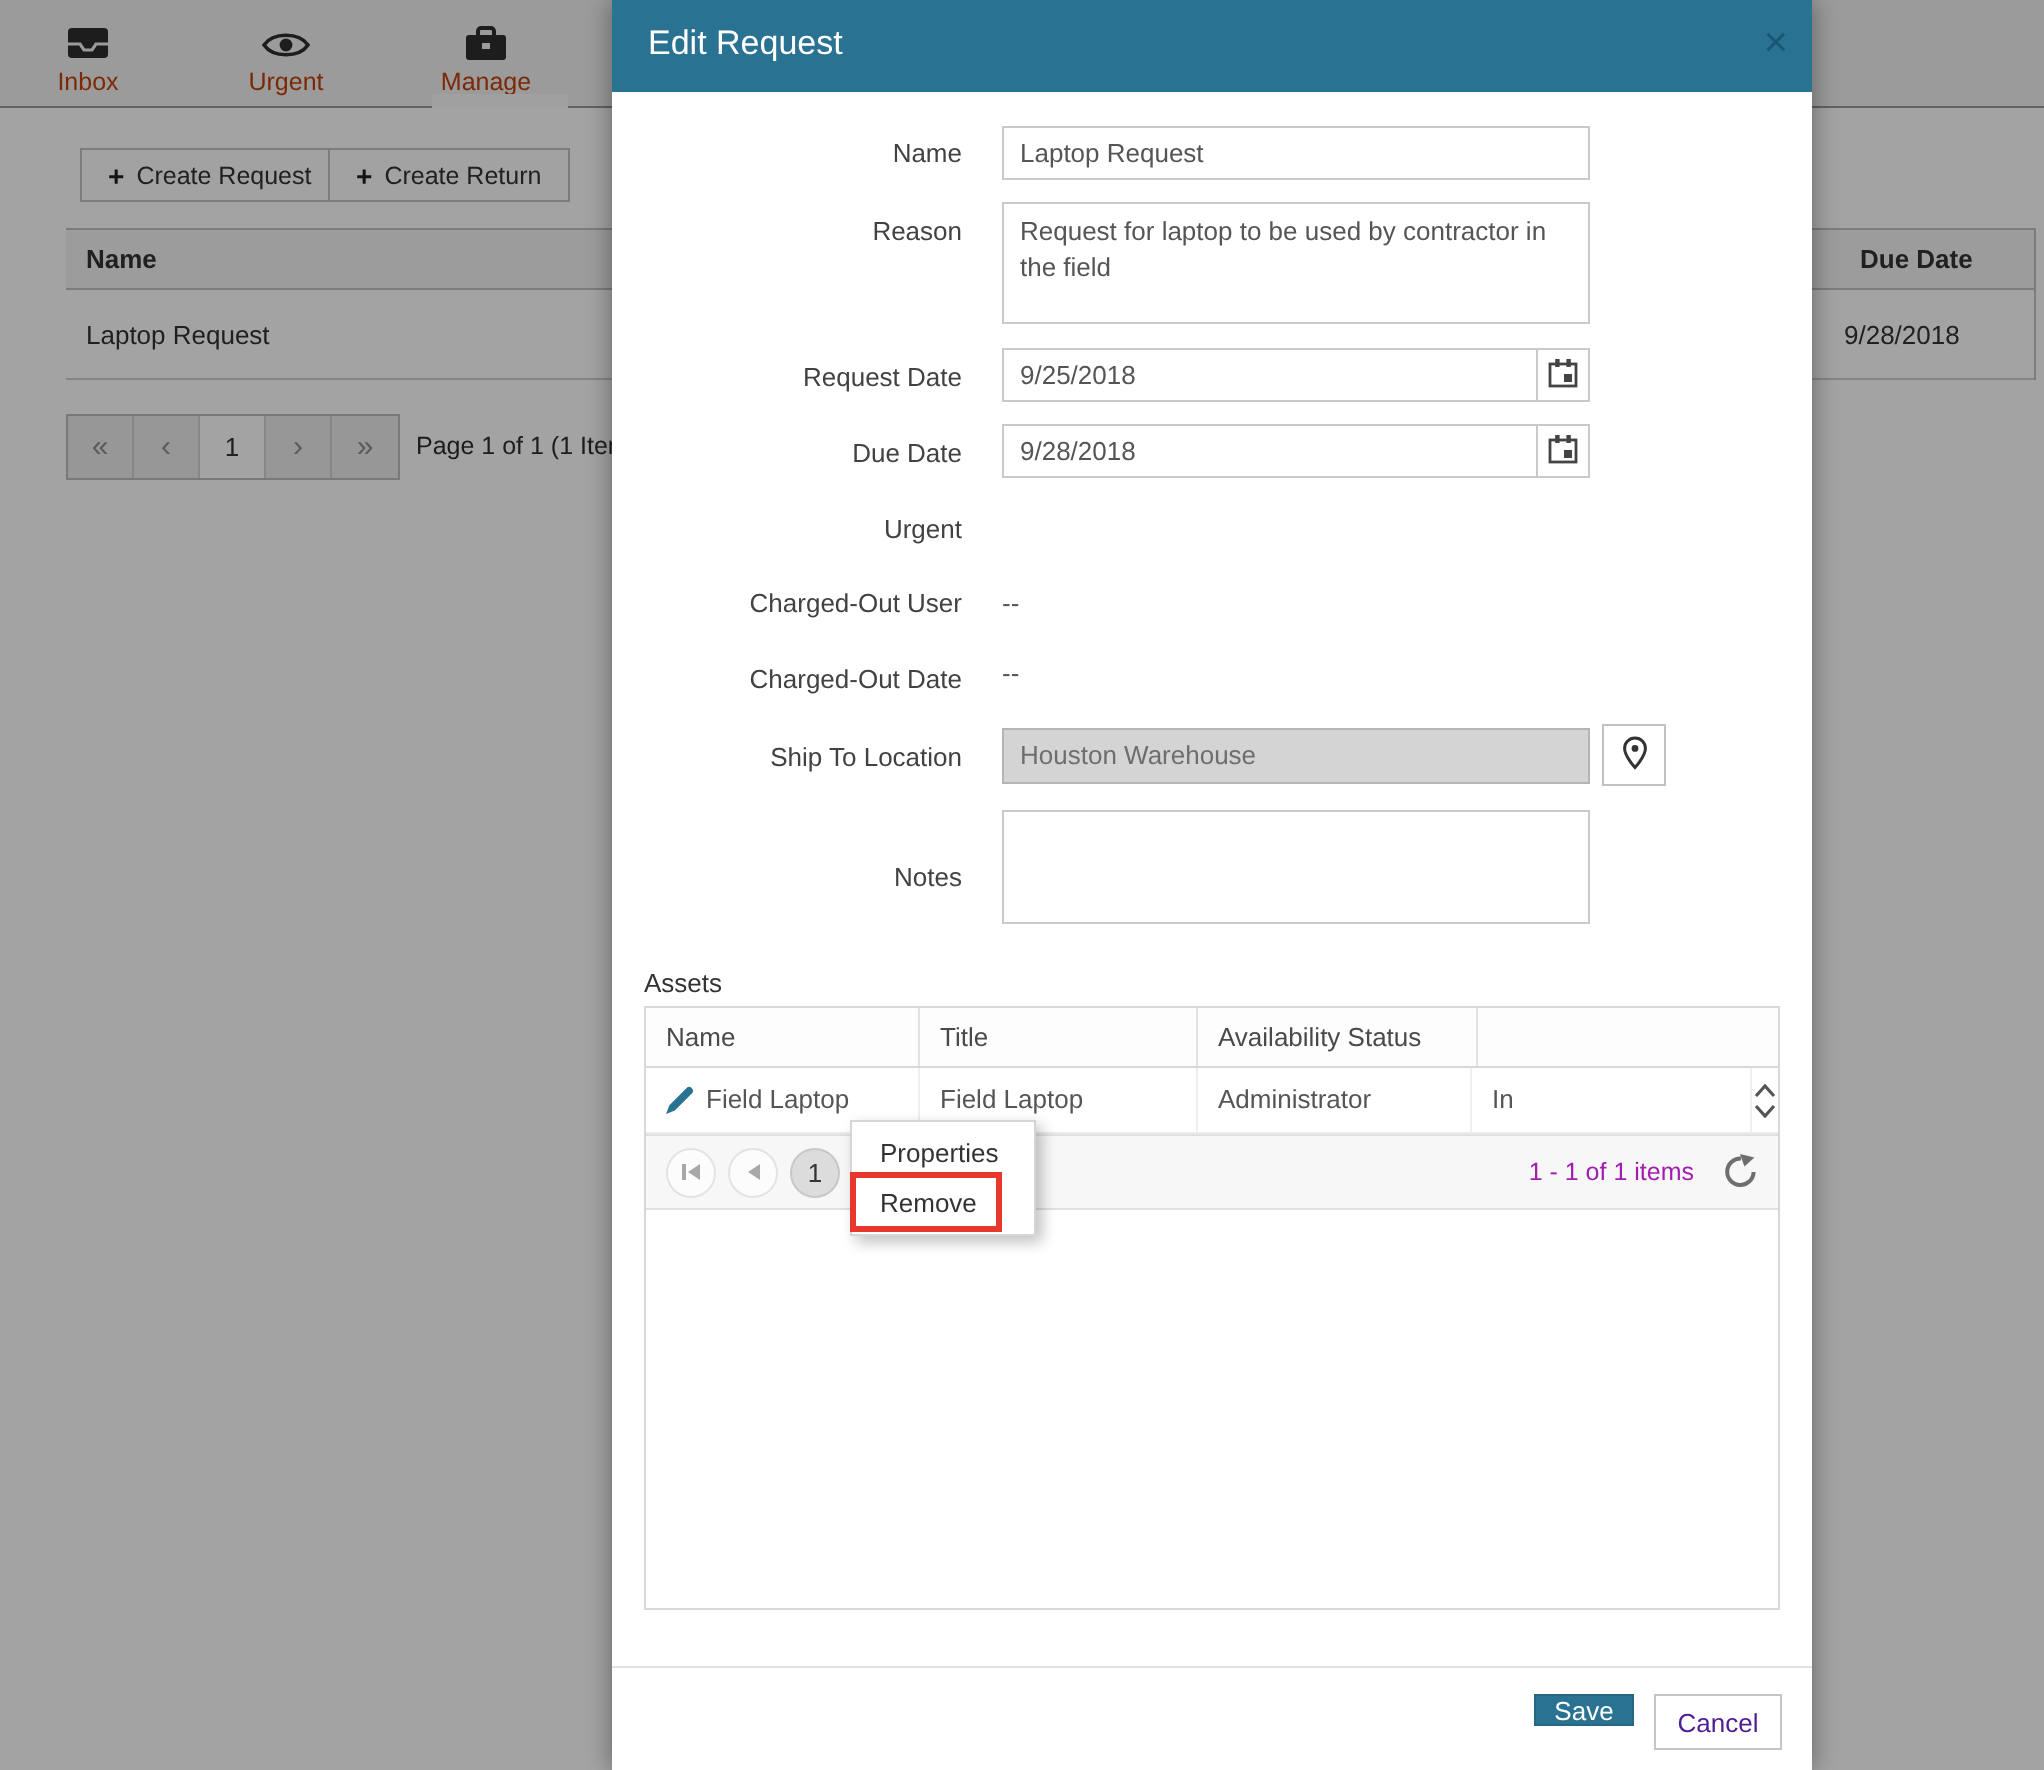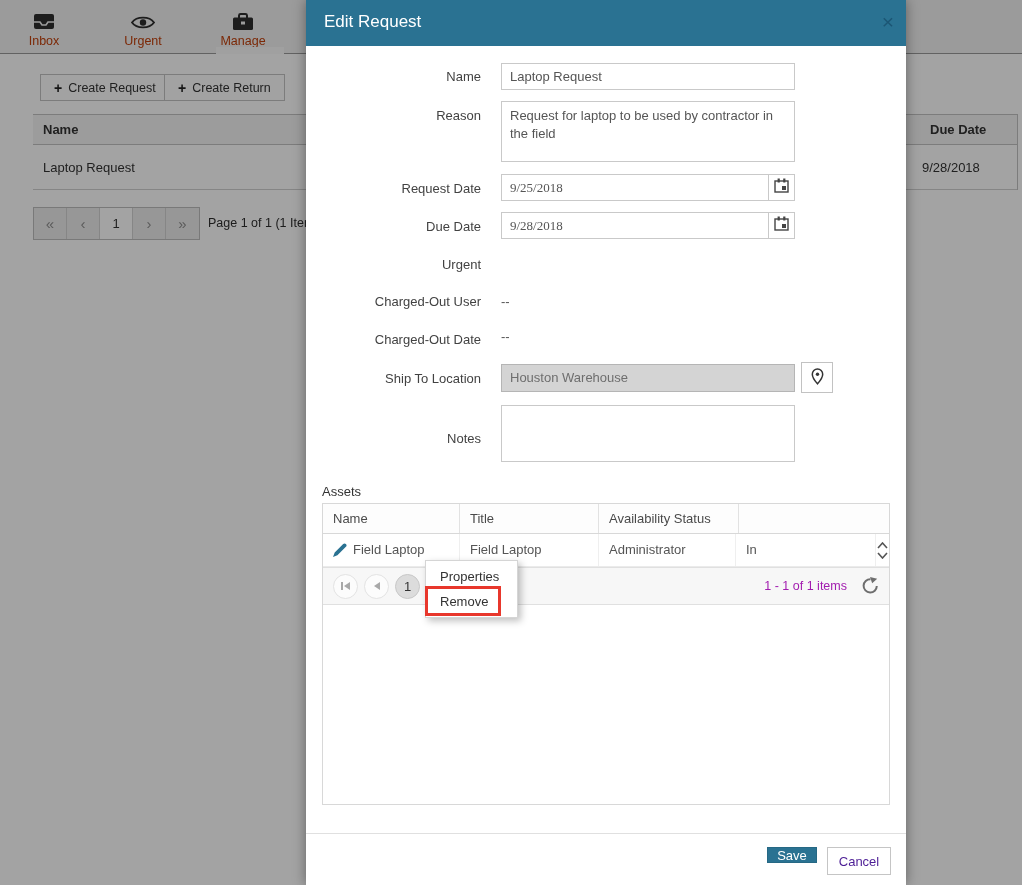--- a/index.html
+++ b/index.html
@@ -35,21 +35,21 @@
 
   
   .modal{position:absolute;left:306px;top:0;width:600px;height:885px;background:#fff;z-index:10;box-shadow:0 0 12px rgba(0,0,0,0.4);}
   .modal-header{position:relative;height:46px;background:var(--accent);}
   .modal-title{position:absolute;left:18px;top:12px;color:#fff;font-size:17px;}
   .modal-close{position:absolute;right:12px;top:9px;color:#1c5674;font-size:21px;cursor:pointer;line-height:26px;}
   .f-label{position:absolute;width:175px;text-align:right;font-size:13px;color:#424242;white-space:nowrap;}
   .f-input{position:absolute;left:195px;width:294px;height:27px;border:1px solid #c9c9c9;font-size:13px;color:#555;
            padding:0 8px;background:#fff;font-family:inherit;}
   textarea.f-input{padding:5px 8px;resize:none;line-height:1.4;overflow:hidden;}
-  .date-group{position:absolute;left:195px;width:294px;height:27px;border:1px solid #c9c9c9;display:flex;background:#fff;font-family:Liberation Serif, serif;}
+  .date-group{position:absolute;left:195px;width:294px;height:27px;border:1px solid #c9c9c9;display:flex;background:#fff;}
   .date-group input{flex:1;border:none;outline:none;font-size:13px;color:#555;padding:0 8px;font-family:inherit;min-width:0;}
   .date-btn{width:26px;border-left:1px solid #c9c9c9;display:flex;align-items:center;justify-content:center;background:#fff;cursor:pointer;}
   .select-box{position:absolute;left:195px;top:250px;width:294px;height:27px;border:1px solid #c9c9c9;background:#fff;
               font-size:13px;color:#555;line-height:25px;padding-left:8px;cursor:pointer;}
   .select-arrow{position:absolute;right:2px;top:2px;width:21px;height:21px;background:#f0f0f0;border:1px solid #a0a0a0;
                 display:flex;align-items:center;justify-content:center;}
   .f-static{position:absolute;left:195px;font-size:13px;color:#555;}
   .ship-input{top:364px;height:28px;background:#d4d4d4;border-color:#b5b5b5;color:#6e6e6e;line-height:26px;}
   .pin-btn{position:absolute;left:495px;top:362px;width:32px;height:31px;background:#fff;border:1px solid #c2c2c2;
            display:flex;align-items:center;justify-content:center;cursor:pointer;}

